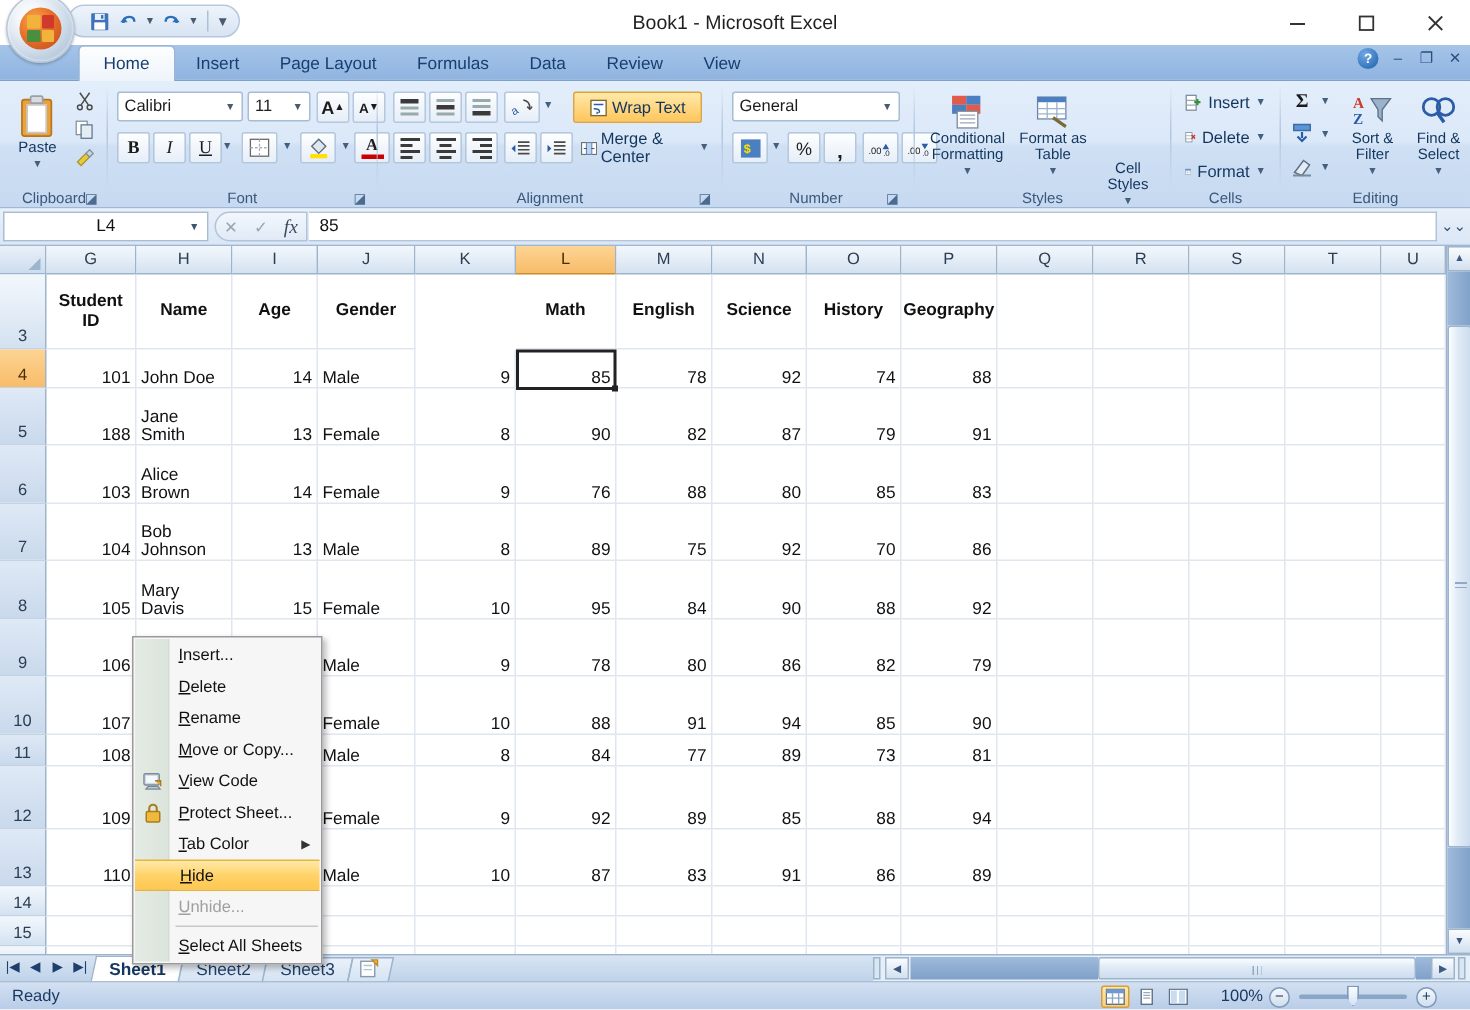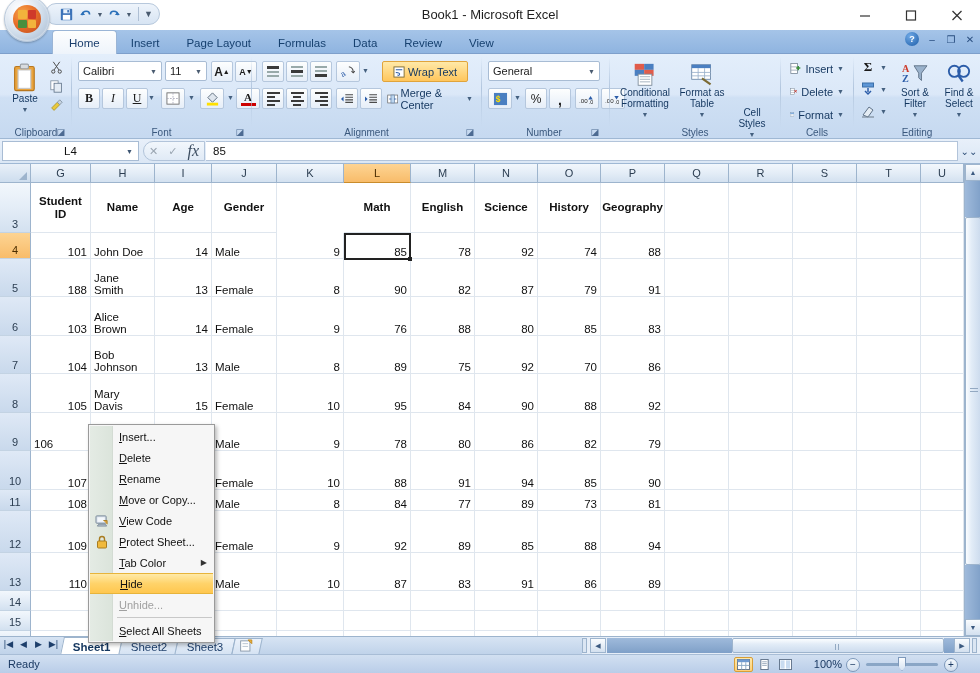--- a/index.html
+++ b/index.html
@@ -746,21 +746,21 @@
 </div>
 
 <div class="fbar">
   <div class="namebox">
     <span>L4</span>
     <span class="namebox-caret">▼</span>
   </div>
   <div class="fb-btns">
     <span style="color:#9aa5b1;">✕</span>
     <span style="color:#9aa5b1;">✓</span>
-    <span style="font-style:italic; font-family:'Liberation Serif',serif; color:#3b4c60; font-size:16px;">fx</span>
+    <span style="font-style:italic; font-family:'Liberation Serif',serif; color:#3b4c60; font-size:13px;">fx</span>
   </div>
   <div class="finput">
     <span>85</span>
   </div>
   <div class="fb-expand">⌄⌄</div>
 </div>
 
 <div class="gridwrap">
   <div class="corner"></div>
 
@@ -980,21 +980,21 @@
       </div>
       <div class="cell num" style="left: 601px; top: 210px; width: 64px; height: 39px;">
         <div class="wrap2" style="text-align: right;">92</div>
       </div>
       <div class="cell" style="left: 665px; top: 210px; width: 64px; height: 39px;"></div>
       <div class="cell" style="left: 729px; top: 210px; width: 64px; height: 39px;"></div>
       <div class="cell" style="left: 793px; top: 210px; width: 64px; height: 39px;"></div>
       <div class="cell" style="left: 857px; top: 210px; width: 64px; height: 39px;"></div>
       <div class="cell" style="left: 921px; top: 210px; width: 43px; height: 39px;"></div>
       <div class="cell num" style="left: 31px; top: 249px; width: 60px; height: 38px;">
-        <div class="wrap2" style="">106</div>
+        <div class="wrap2" style="text-align: right;">106</div>
       </div>
       <div class="cell txt" style="left: 91px; top: 249px; width: 64px; height: 38px;">
         <div class="wrap2" style="text-align: left;">James Wil</div>
       </div>
       <div class="cell num" style="left: 155px; top: 249px; width: 57px; height: 38px;">
         <div class="wrap2" style="text-align: right;"></div>
       </div>
       <div class="cell txt" style="left: 212px; top: 249px; width: 65px; height: 38px;">
         <div class="wrap2" style="text-align: left;">Male</div>
       </div>

